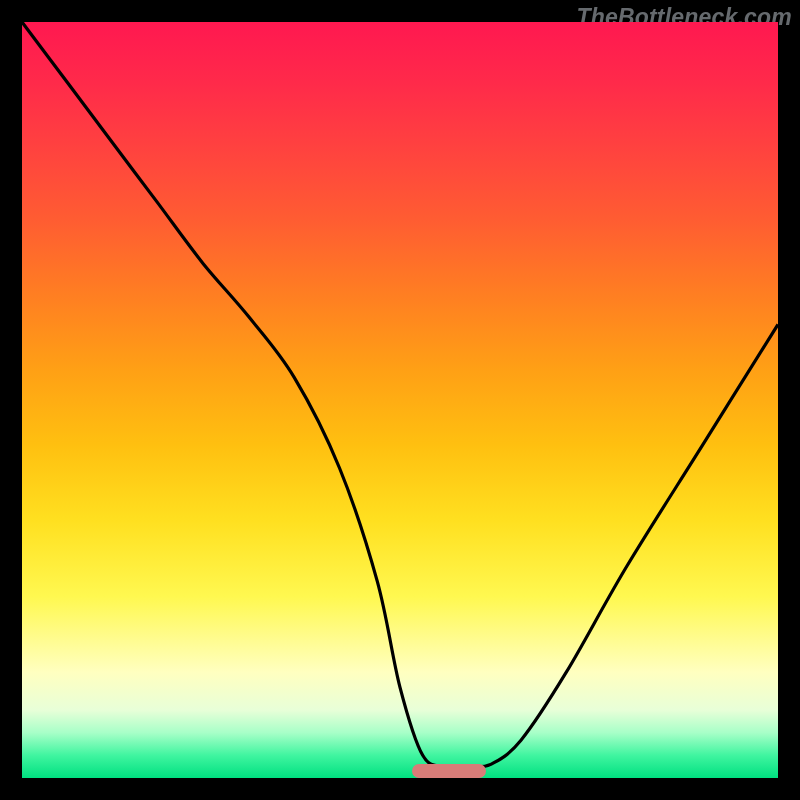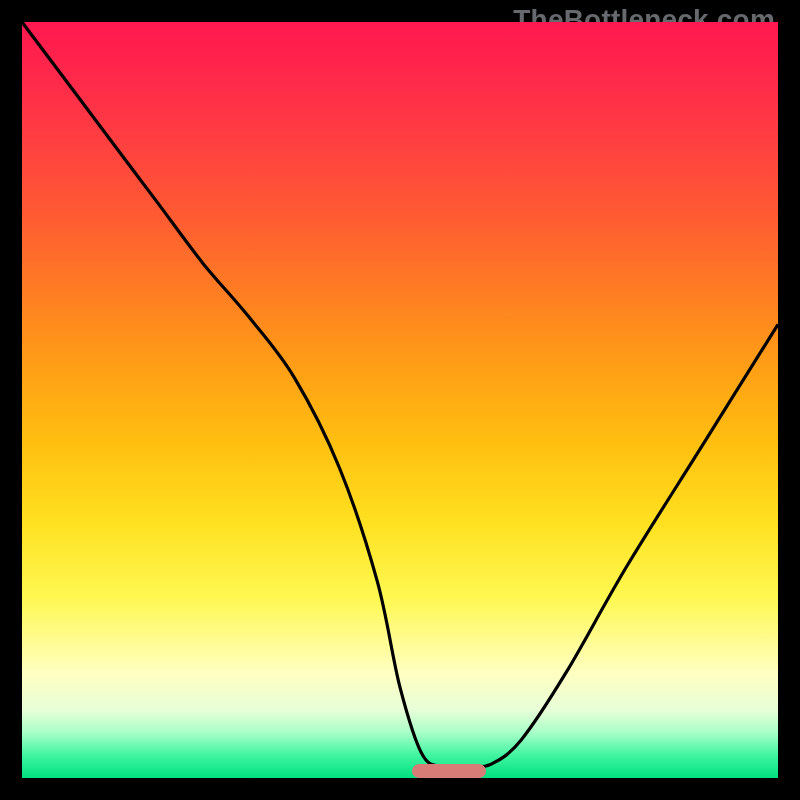--- a/index.html
+++ b/index.html
@@ -35,25 +35,26 @@
       #ffffc0 86%,
       #e8ffd8 91%,
       #a8ffc8 94%,
       #40f5a0 97%,
       #00e080 100%
     );
   }
   .watermark {
     position: absolute;
     top: 4px;
-    right: 25px;
-    font-size: 28px;
+    right: 8px;
+    font-size: 23px;
     font-weight: 600;
     color: #666a6e;
     letter-spacing: 0.2px;
+    font-style: italic;
   }
   .curve-svg {
     position: absolute;
     top: 22px;
     left: 22px;
     width: 756px;
     height: 756px;
     pointer-events: none;
   }
   .marker {

